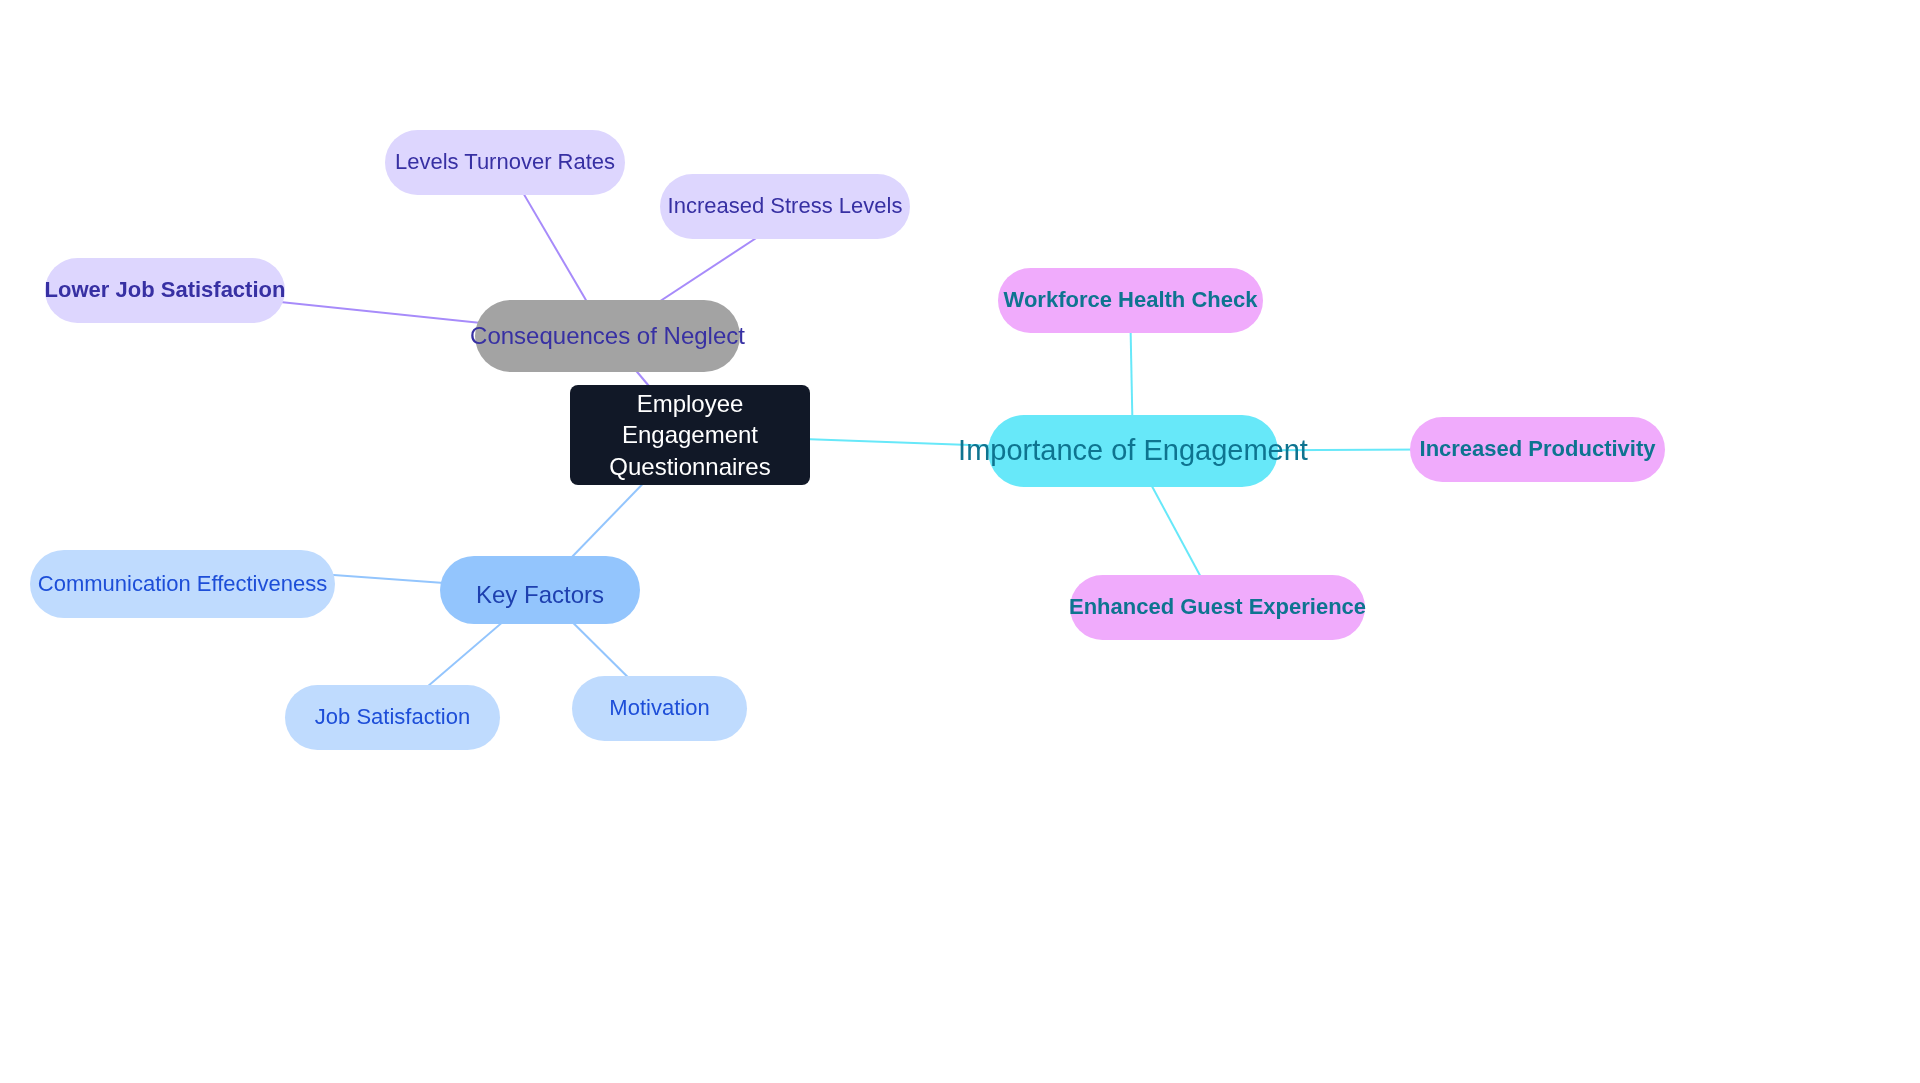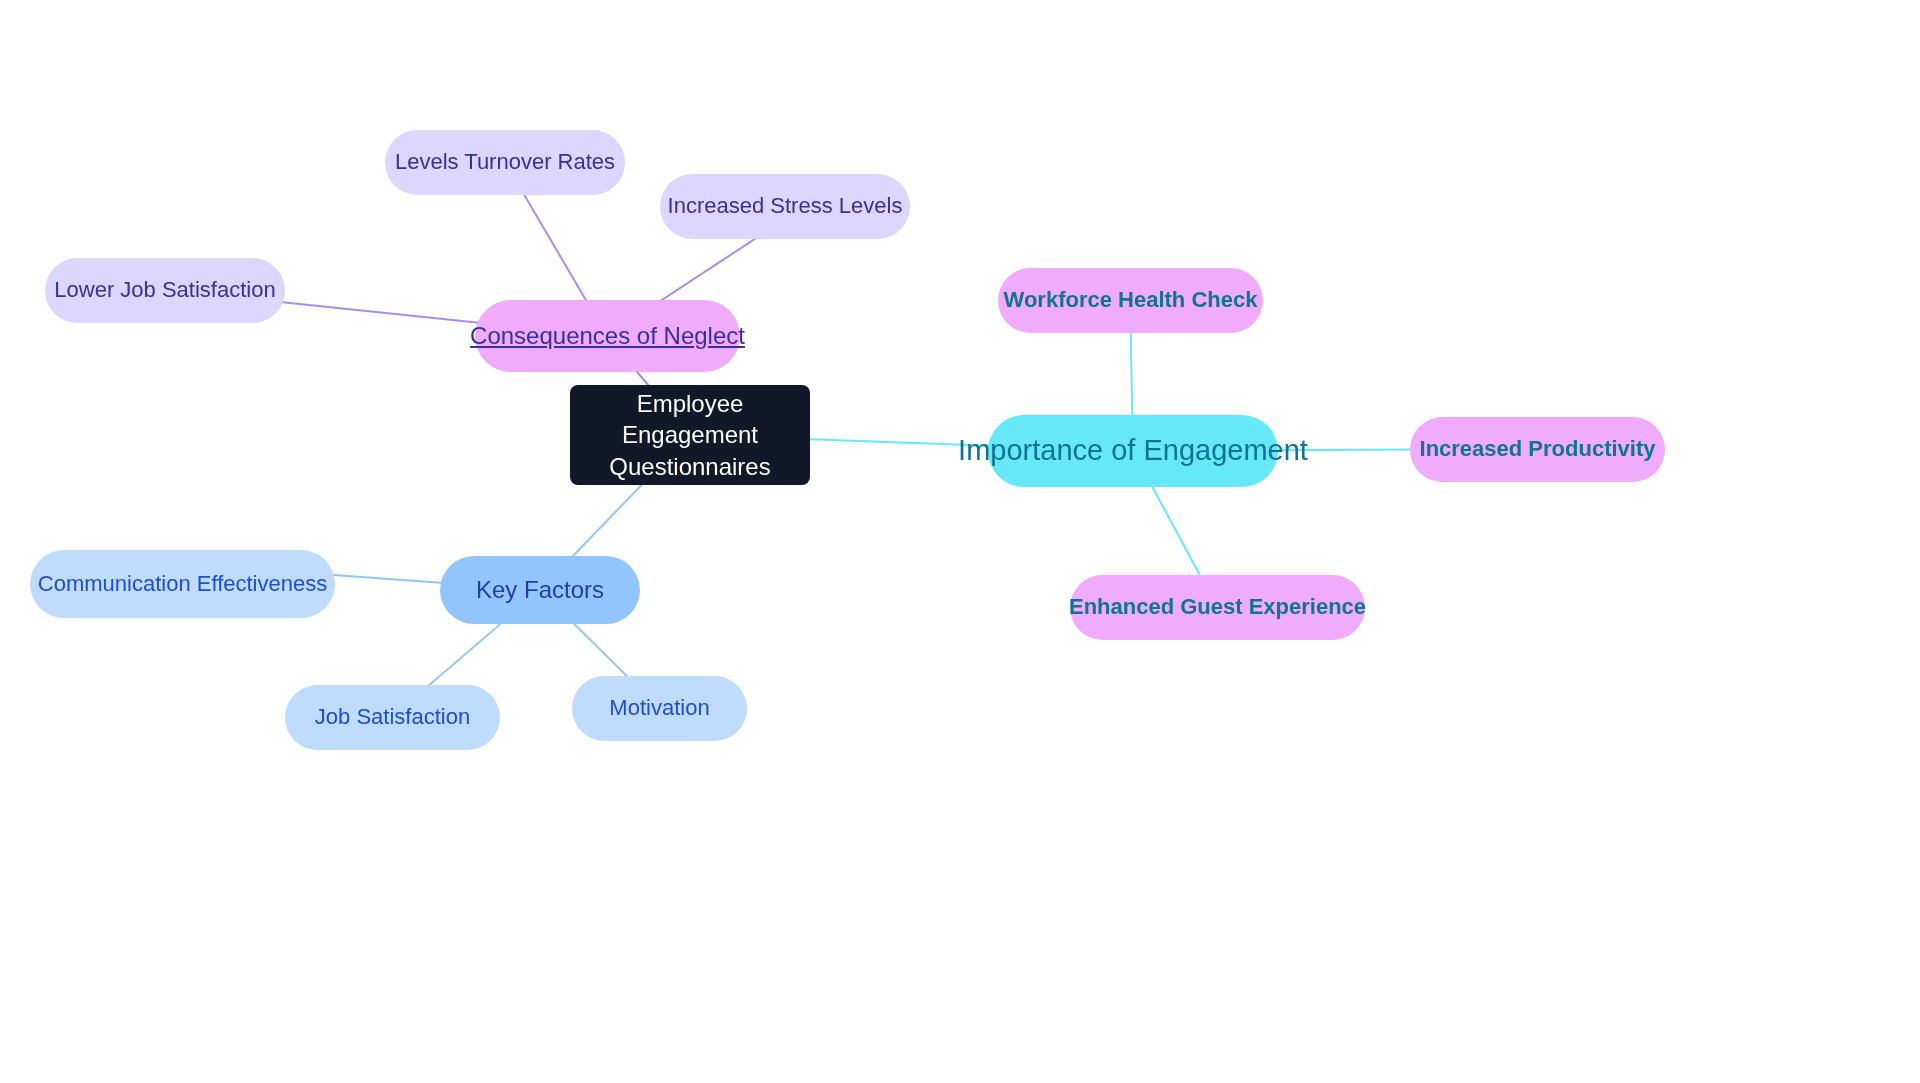--- a/index.html
+++ b/index.html
@@ -45,35 +45,35 @@
       padding: 24px 32px;
     }
 
     .node-purple {
       background: #ddd6fe;
       color: #3730a3;
       border: none;
     }
 
     .node-purple-mid {
-      background: #f0abfc;
+      background: #a3a3a3;
       color: #3730a3;
       font-size: 24px;
-      text-decoration: underline;
     }
 
     .node-blue-light {
       background: #bfdbfe;
       color: #1d4ed8;
     }
 
     .node-blue-mid {
       background: #93c5fd;
       color: #1e40af;
       font-size: 24px;
+      align-items: flex-end;
     }
 
     .node-teal-light {
       background: #f0abfc;
       color: #0e7490;
       font-weight: bold;
     }
 
     .node-teal-mid {
       background: #67e8f9;
@@ -105,21 +105,21 @@
 </div>
 
 <div class="node node-purple-mid" style="left:475px; top:300px; width:265px; height:72px;">
   <span>Consequences of Neglect</span>
 </div>
 
 <div class="node node-purple" style="left:385px; top:130px; width:240px; height:65px;">
   <span>Levels Turnover Rates</span>
 </div>
 
-<div class="node node-purple" style="left:45px; top:258px; width:240px; height:65px;">
+<div class="node node-purple" style="left:45px; top:258px; width:240px; height:65px;font-weight:bold;">
   <span>Lower Job Satisfaction</span>
 </div>
 
 <div class="node node-purple" style="left:660px; top:174px; width:250px; height:65px;">
   <span>Increased Stress Levels</span>
 </div>
 
 <div class="node node-blue-mid" style="left:440px; top:556px; width:200px; height:68px;">
   <span>Key Factors</span>
 </div>

